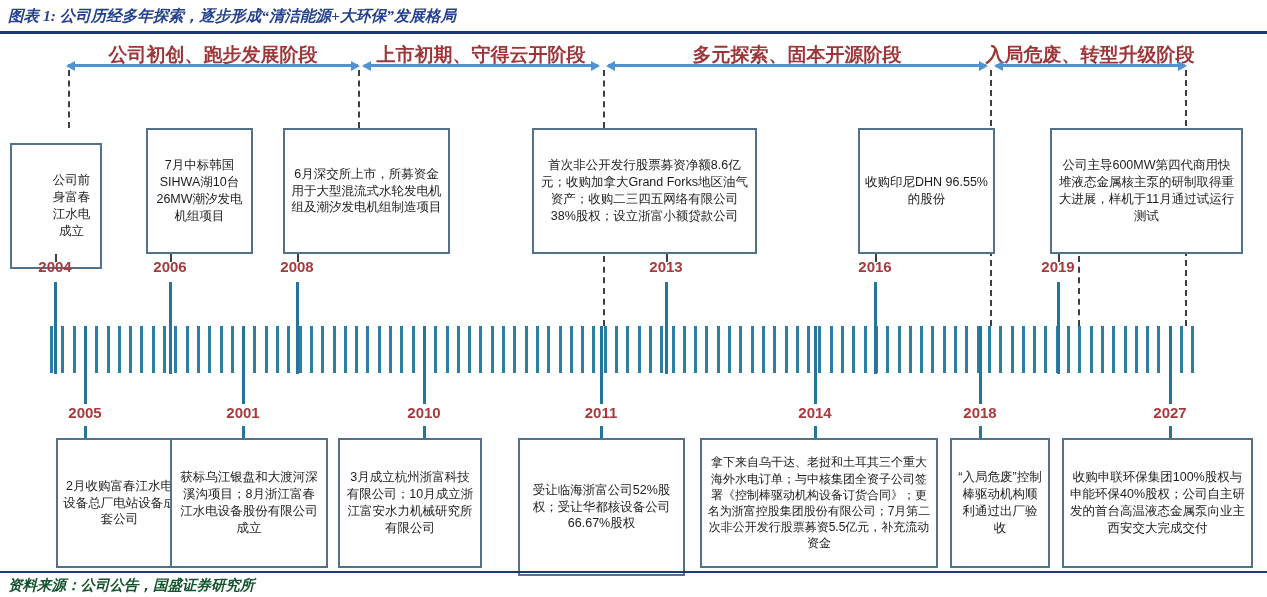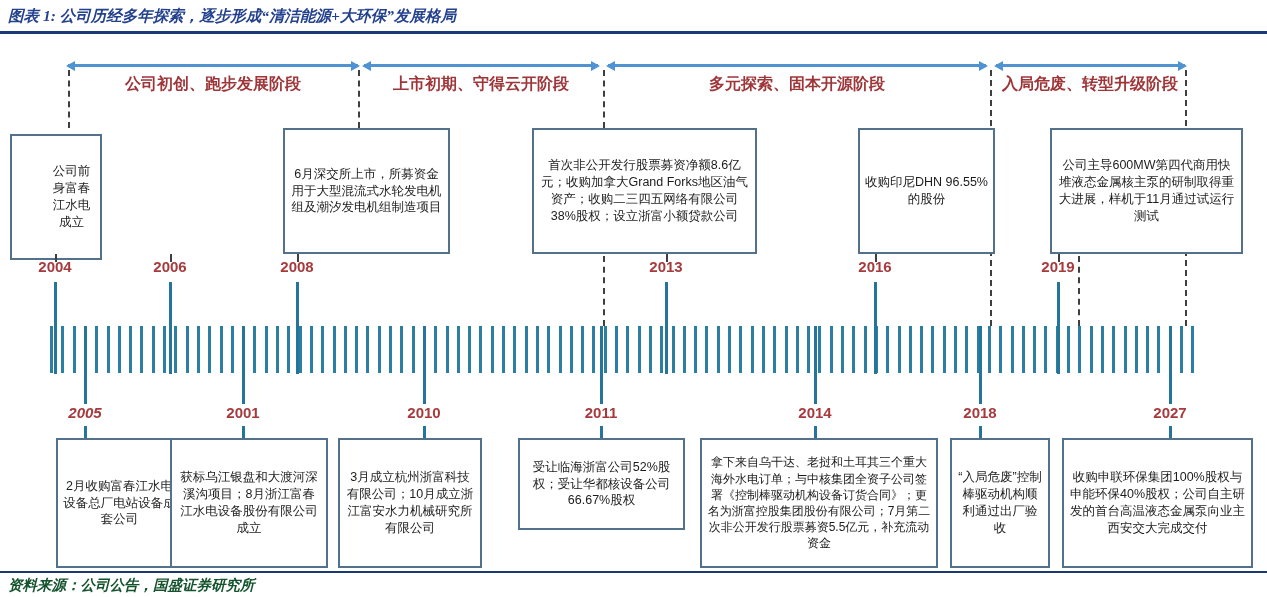--- a/index.html
+++ b/index.html
@@ -17,21 +17,21 @@
   .rule.top{top:31px;height:3px;}
   .rule.bottom{top:571px;height:2px;}
   .fig-source{
     position:absolute;left:8px;top:576px;width:600px;
     font-size:14.5px;font-weight:bold;font-style:italic;color:#14532d;
     font-family:"Liberation Serif","DejaVu Serif",serif;
   }
   
   .phase-label{
     position:absolute;top:42px;transform:translateX(-50%);
-    font-size:16px;font-weight:bold;color:#9e3639;white-space:nowrap;margin-top:32px;
+    font-size:19px;font-weight:bold;color:#9e3639;white-space:nowrap;
   }
   .arrow{position:absolute;top:64px;height:3px;background:#4f93d2;}
   .arrow::before{
     content:"";position:absolute;left:-2px;top:-3.5px;width:0;height:0;
     border-top:5px solid transparent;border-bottom:5px solid transparent;
     border-right:9px solid #4f93d2;
   }
   .arrow::after{
     content:"";position:absolute;right:-2px;top:-3.5px;width:0;height:0;
     border-top:5px solid transparent;border-bottom:5px solid transparent;
@@ -83,21 +83,22 @@
   <div class="arrow" style="left:996px;width:189px;"></div>
 
   <div class="dash" style="left:68px;top:70px;height:58px;"></div>
   <div class="dash" style="left:358px;top:70px;height:58px;"></div>
   <div class="dash" style="left:603px;top:70px;height:58px;"></div>
   <div class="dash" style="left:603px;top:256px;height:70px;"></div>
   <div class="dash" style="left:990px;top:70px;height:256px;"></div>
   <div class="dash" style="left:1185px;top:70px;height:256px;"></div>
   <div class="dash" style="left:1078px;top:256px;height:70px;"></div>
 
-  <div class="box" style="left:10px;top:134px;width:92px;height:126px;padding-left:36px;">公司前身富春江水电成立</div>
+  <div class="box" style="left:10px;top:143px;width:92px;height:126px;padding-left:36px;">公司前身富春江水电成立</div>
+  <div class="box" style="left:146px;top:128px;width:107px;height:126px;">7月中标韩国SIHWA湖10台26MW潮汐发电机组项目</div>
   <div class="box" style="left:283px;top:128px;width:167px;height:126px;">6月深交所上市，所募资金用于大型混流式水轮发电机组及潮汐发电机组制造项目</div>
   <div class="box" style="left:532px;top:128px;width:225px;height:126px;">首次非公开发行股票募资净额8.6亿元；收购加拿大Grand Forks地区油气资产；收购二三四五网络有限公司38%股权；设立浙富小额贷款公司</div>
   <div class="box" style="left:858px;top:128px;width:137px;height:126px;">收购印尼DHN 96.55%的股份</div>
   <div class="box" style="left:1050px;top:128px;width:193px;height:126px;">公司主导600MW第四代商用快堆液态金属核主泵的研制取得重大进展，样机于11月通过试运行测试</div>
 
   <div class="stub" style="left:55px;"></div>
   <div class="stub" style="left:170px;"></div>
   <div class="stub" style="left:297px;"></div>
   <div class="stub" style="left:666px;"></div>
   <div class="stub" style="left:875px;"></div>
@@ -120,40 +121,40 @@
   <div class="tick up" style="left:1058px;"></div>
 
   <div class="tick down" style="left:85px;"></div>
   <div class="tick down" style="left:243px;"></div>
   <div class="tick down" style="left:424px;"></div>
   <div class="tick down" style="left:601px;"></div>
   <div class="tick down" style="left:815px;"></div>
   <div class="tick down" style="left:980px;"></div>
   <div class="tick down" style="left:1170px;"></div>
 
-  <div class="year bottom-year" style="left:85px;font-style:italic;">2005</div>
+  <div class="year bottom-year" style="left:85px;">2005</div>
   <div class="year bottom-year" style="left:243px;">2001</div>
   <div class="year bottom-year" style="left:424px;">2010</div>
   <div class="year bottom-year" style="left:601px;">2011</div>
   <div class="year bottom-year" style="left:815px;">2014</div>
   <div class="year bottom-year" style="left:980px;">2018</div>
   <div class="year bottom-year" style="left:1170px;">2027</div>
 
   <div class="tick mini" style="left:85px;"></div>
   <div class="tick mini" style="left:243px;"></div>
   <div class="tick mini" style="left:424px;"></div>
   <div class="tick mini" style="left:601px;"></div>
   <div class="tick mini" style="left:815px;"></div>
   <div class="tick mini" style="left:980px;"></div>
   <div class="tick mini" style="left:1170px;"></div>
 
   <div class="box" style="left:36px;top:438px;width:127px;height:130px;margin-left:20px;">2月收购富春江水电设备总厂电站设备成套公司</div>
   <div class="box" style="left:170px;top:438px;width:158px;height:130px;">获标乌江银盘和大渡河深溪沟项目；8月浙江富春江水电设备股份有限公司成立</div>
   <div class="box" style="left:338px;top:438px;width:144px;height:130px;">3月成立杭州浙富科技有限公司；10月成立浙江富安水力机械研究所有限公司</div>
-  <div class="box" style="left:518px;top:438px;width:167px;height:92px;">受让临海浙富公司52%股权；受让华都核设备公司66.67%股权</div>
+  <div class="box" style="left:518px;top:438px;width:167px;height:138px;">受让临海浙富公司52%股权；受让华都核设备公司66.67%股权</div>
   <div class="box" style="left:700px;top:438px;width:238px;height:130px;font-size:12px;">拿下来自乌干达、老挝和土耳其三个重大海外水电订单；与中核集团全资子公司签署《控制棒驱动机构设备订货合同》；更名为浙富控股集团股份有限公司；7月第二次非公开发行股票募资5.5亿元，补充流动资金</div>
   <div class="box" style="left:950px;top:438px;width:100px;height:130px;">“入局危废”控制棒驱动机构顺利通过出厂验收</div>
   <div class="box" style="left:1062px;top:438px;width:191px;height:130px;">收购申联环保集团100%股权与申能环保40%股权；公司自主研发的首台高温液态金属泵向业主西安交大完成交付</div>
 
   <div class="rule bottom"></div>
   <div class="fig-source">资料来源：公司公告，国盛证券研究所</div>
 
 </div>
 
 </body></html>

